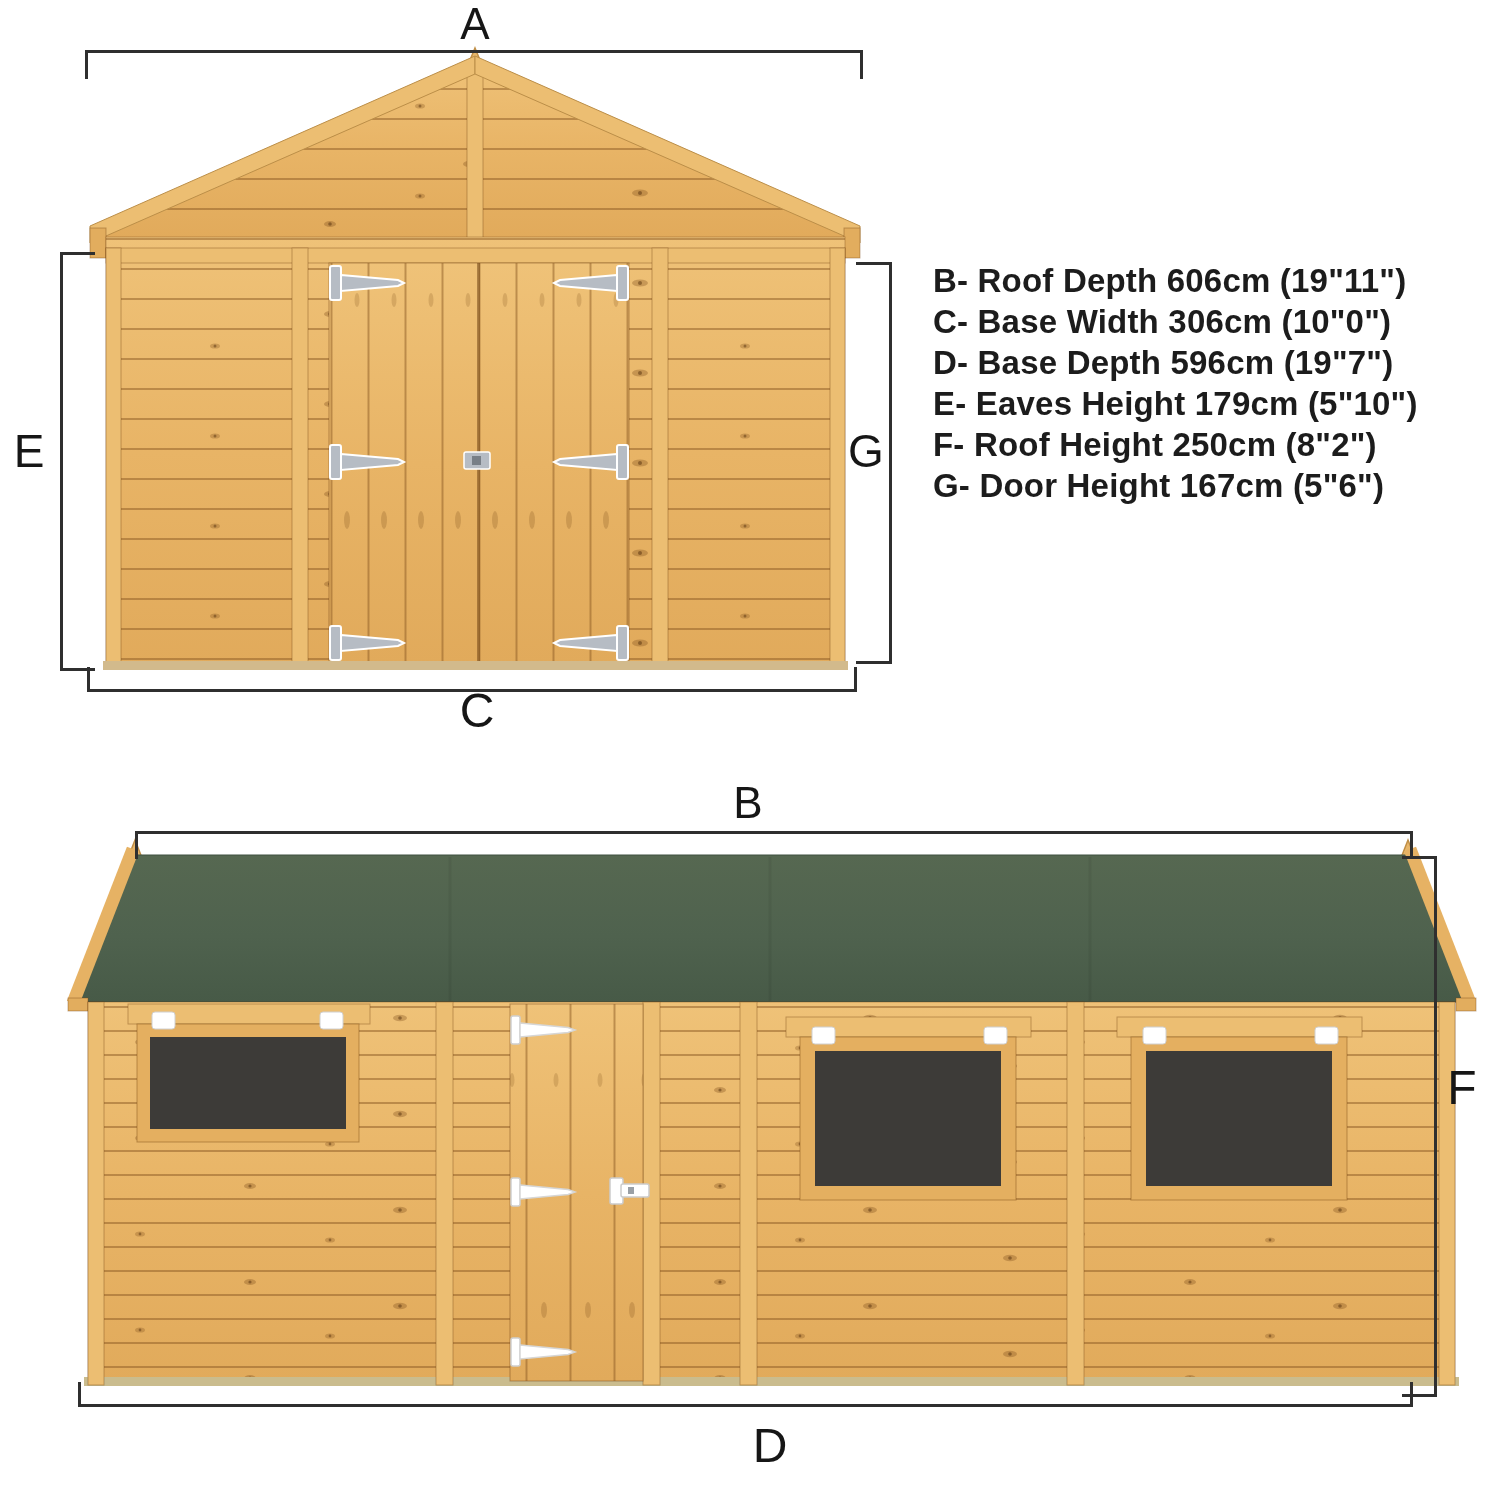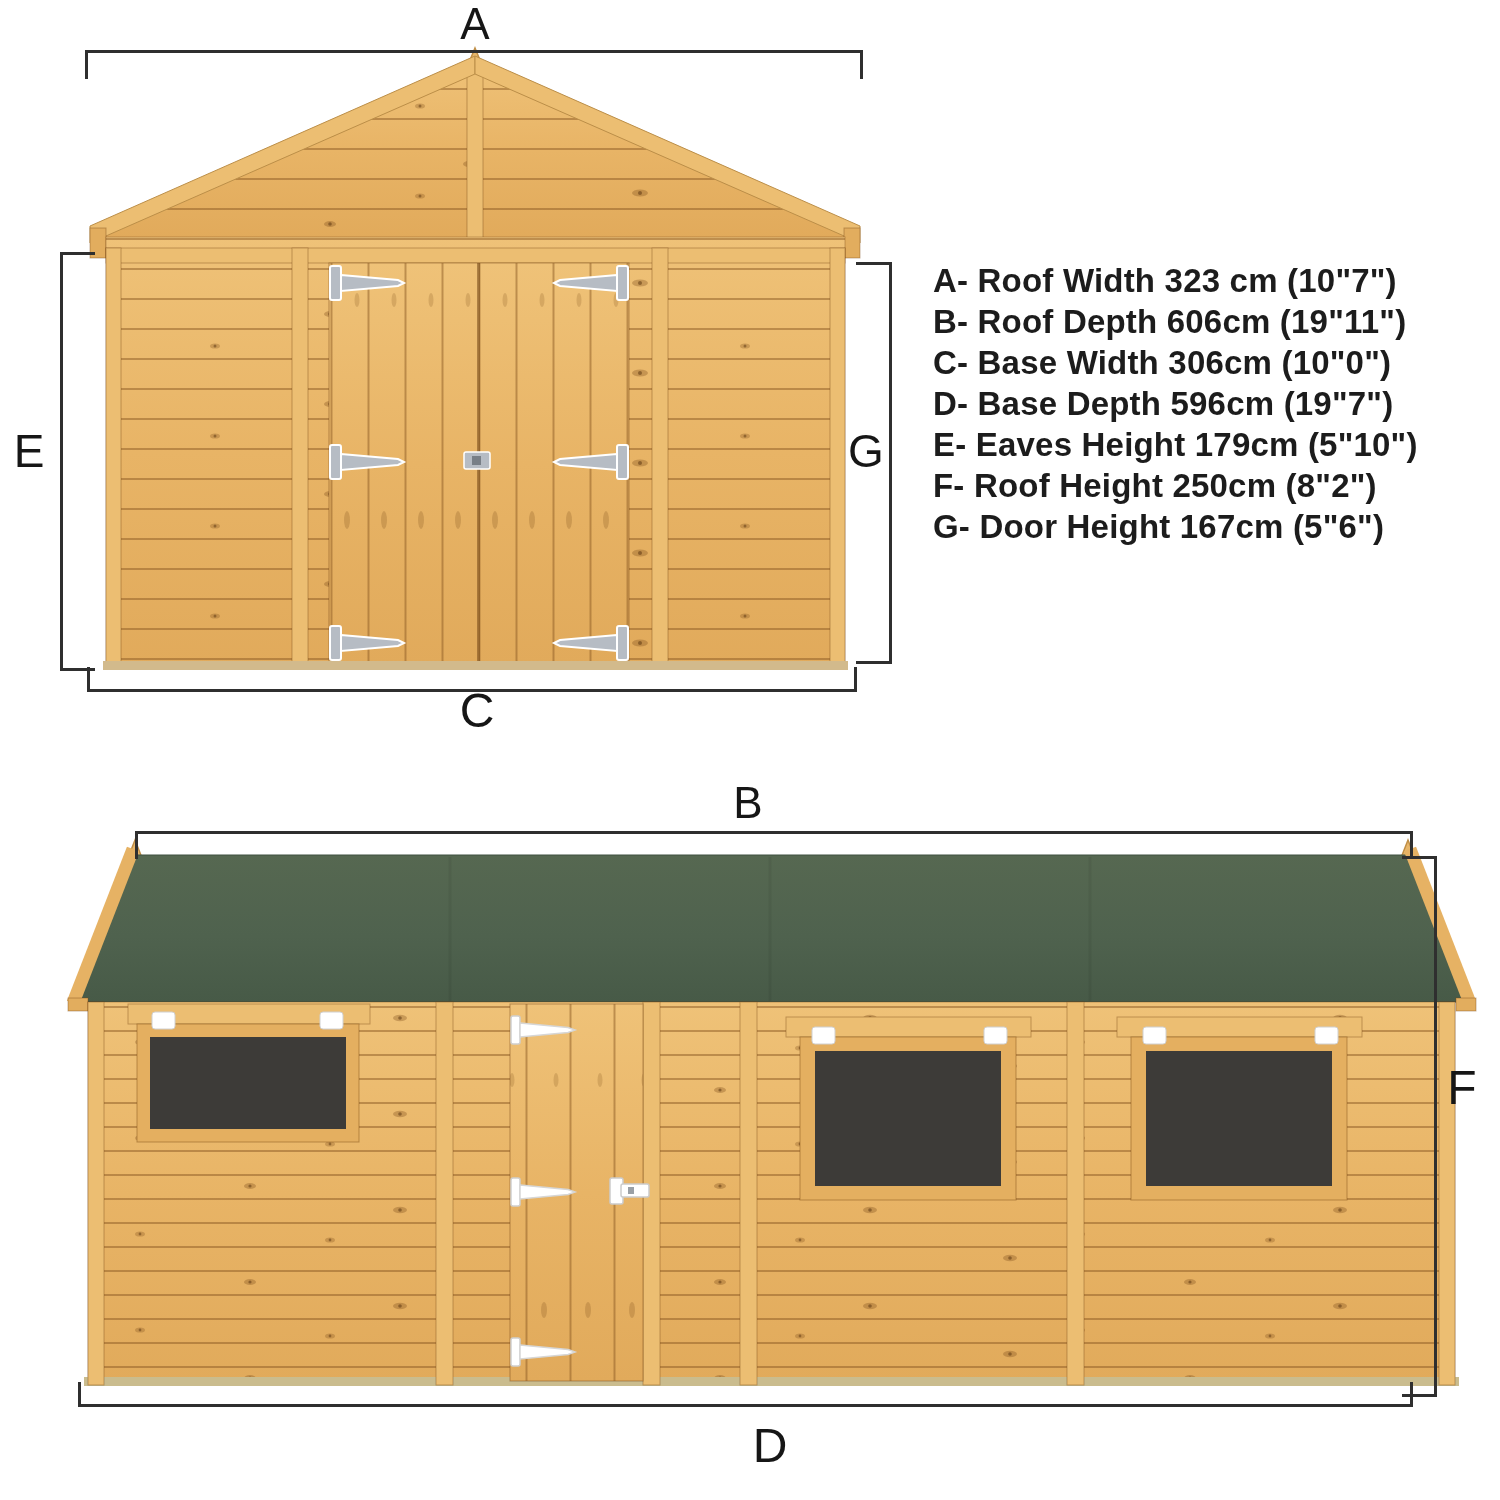--- a/index.html
+++ b/index.html
@@ -122,21 +122,20 @@
   <div class="dim top" style="left:85px;top:50px;width:772px;height:26px;"></div>
   <div class="dim-label" style="left:447px;top:2px;width:56px;font-size:44px;">A</div>
   <div class="dim left" style="left:60px;top:252px;width:32px;height:413px;"></div>
   <div class="dim-label" style="left:8px;top:428px;width:42px;">E</div>
   <div class="dim right" style="left:856px;top:262px;width:33px;height:396px;"></div>
   <div class="dim-label" style="left:848px;top:428px;width:36px;">G</div>
   <div class="dim bottom" style="left:87px;top:667px;width:764px;height:22px;"></div>
   <div class="dim-label" style="left:447px;top:687px;width:60px;font-size:48px;">C</div>
 
   <div class="legend">
-    <div class="legend-line">A- Roof Width 323 cm (10"7")</div>
     <div class="legend-line">B- Roof Depth 606cm (19"11")</div>
     <div class="legend-line">C- Base Width 306cm (10"0")</div>
     <div class="legend-line">D- Base Depth 596cm (19"7")</div>
     <div class="legend-line">E- Eaves Height 179cm (5"10")</div>
     <div class="legend-line">F- Roof Height 250cm (8"2")</div>
     <div class="legend-line">G- Door Height 167cm (5"6")</div>
   </div>
 
   <svg class="side-svg" width="1500" height="645" viewBox="0 790 1500 645">
     <defs>

